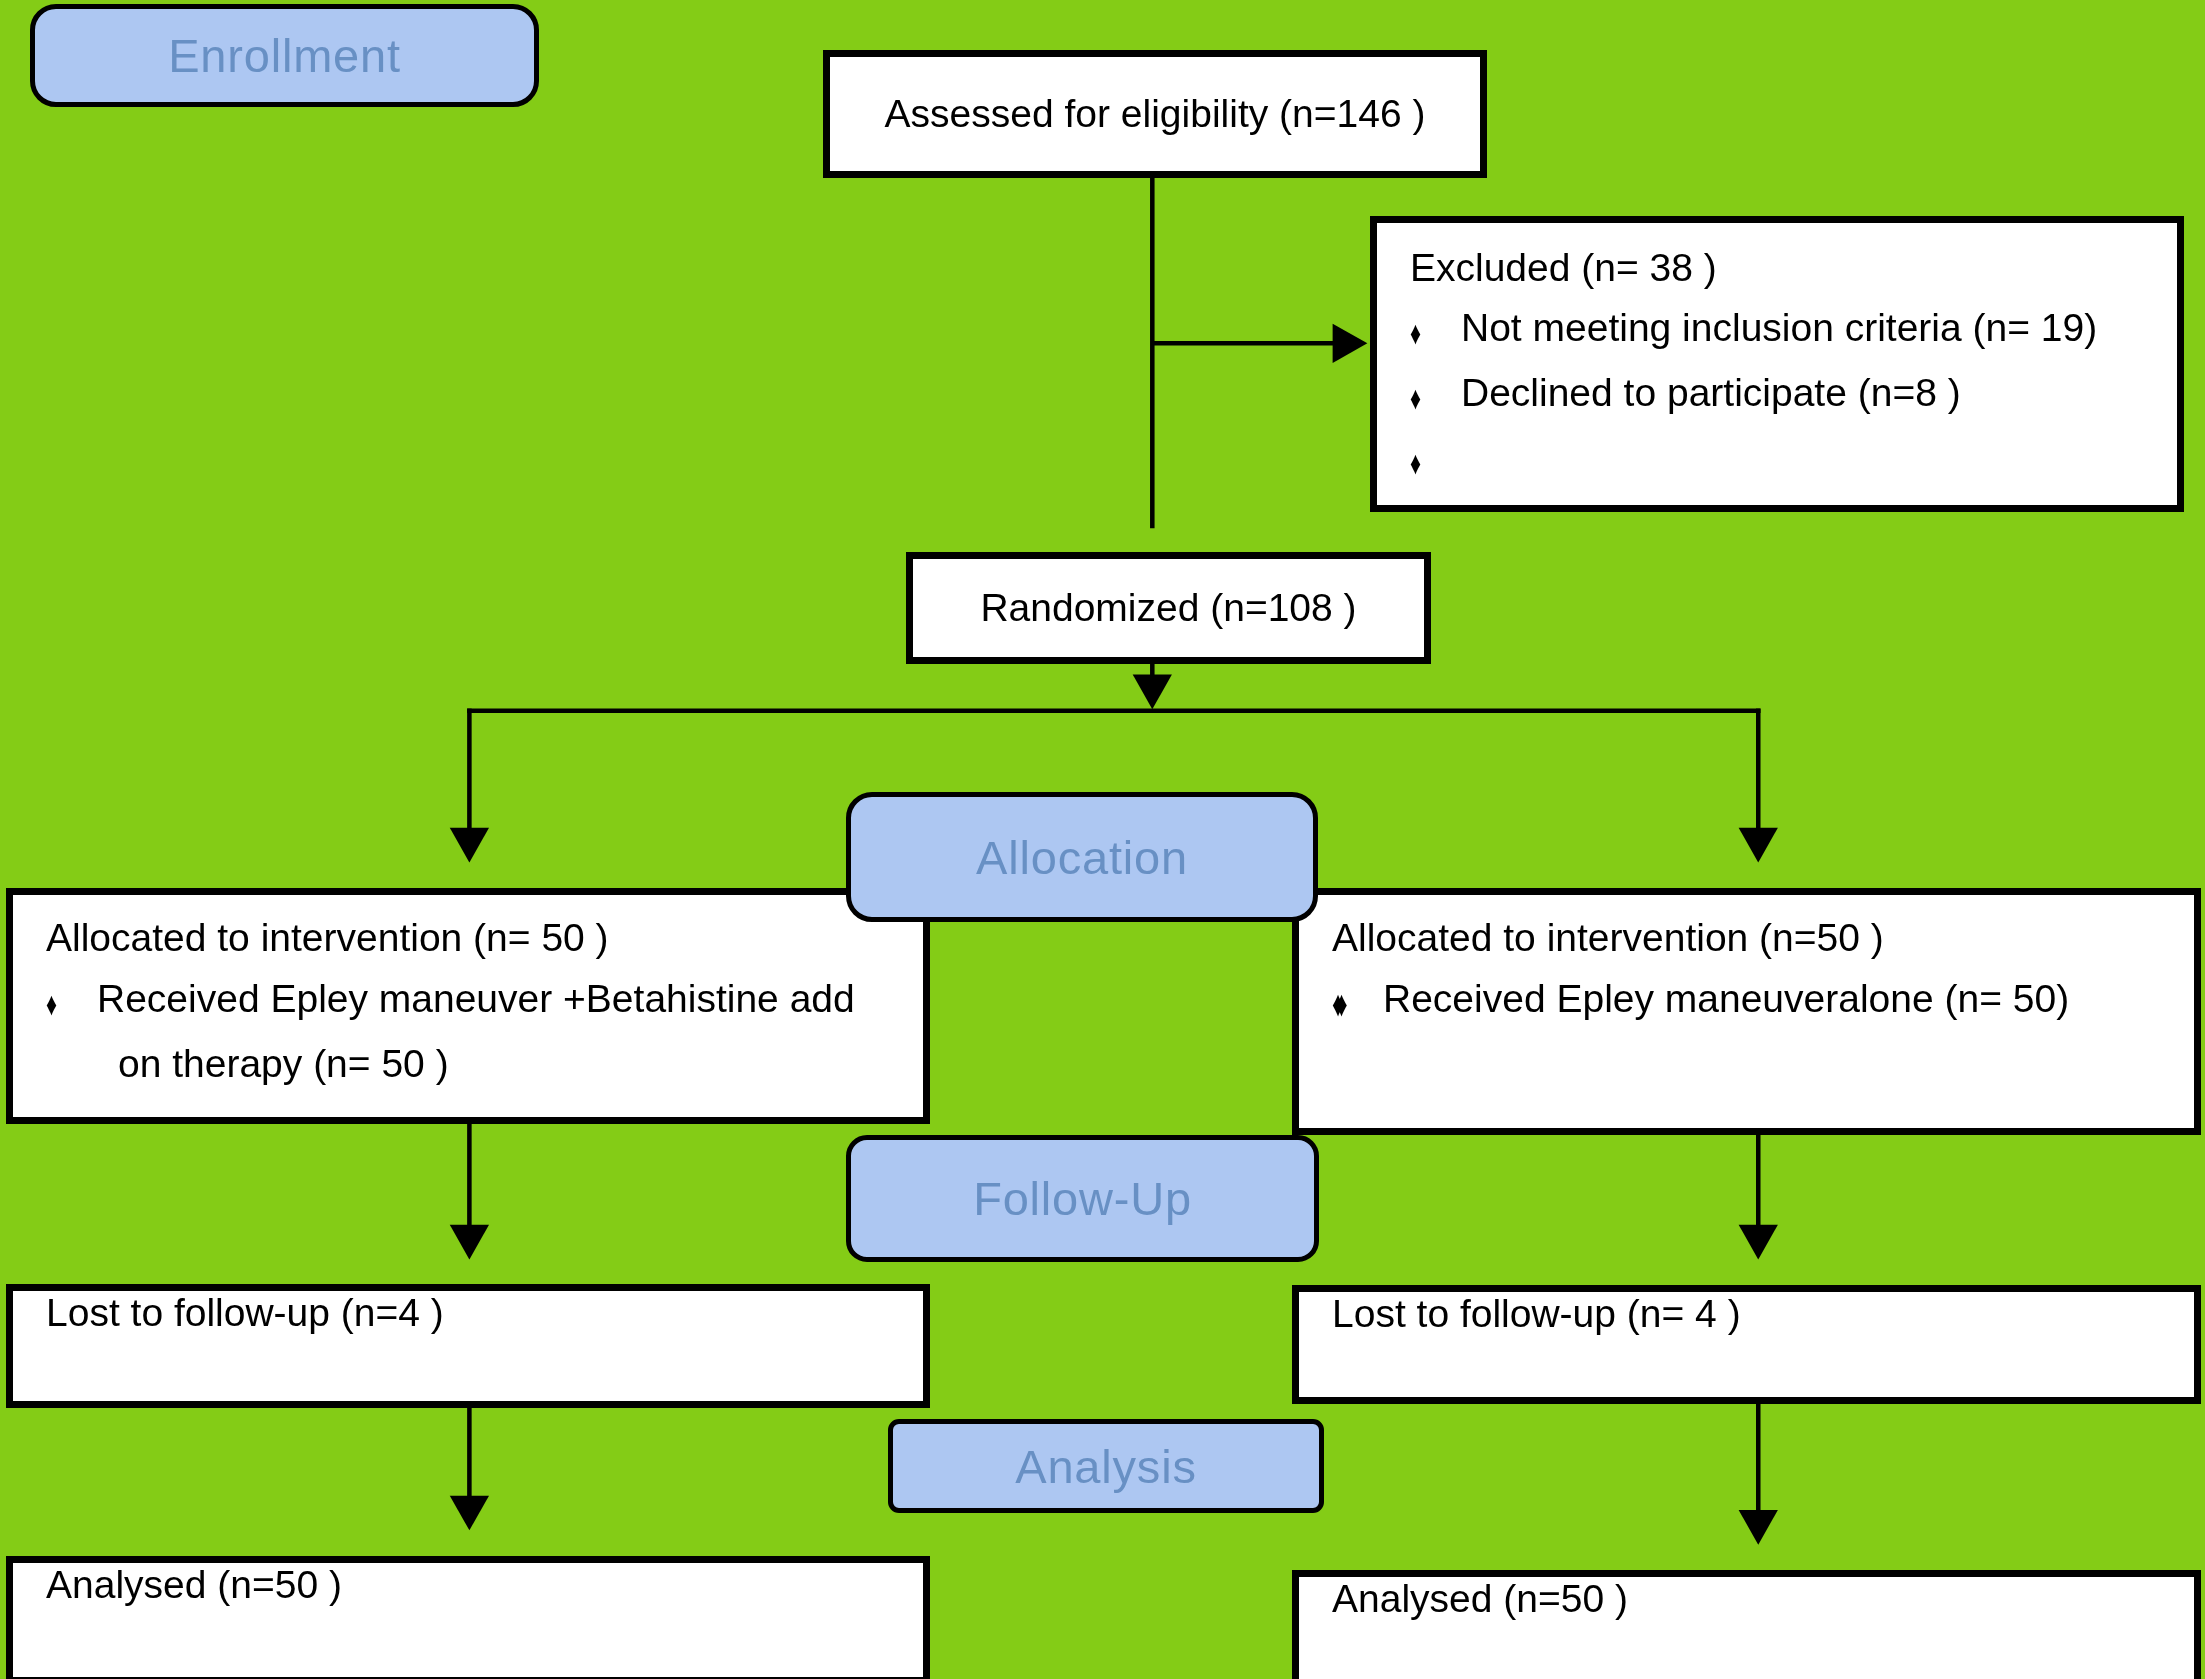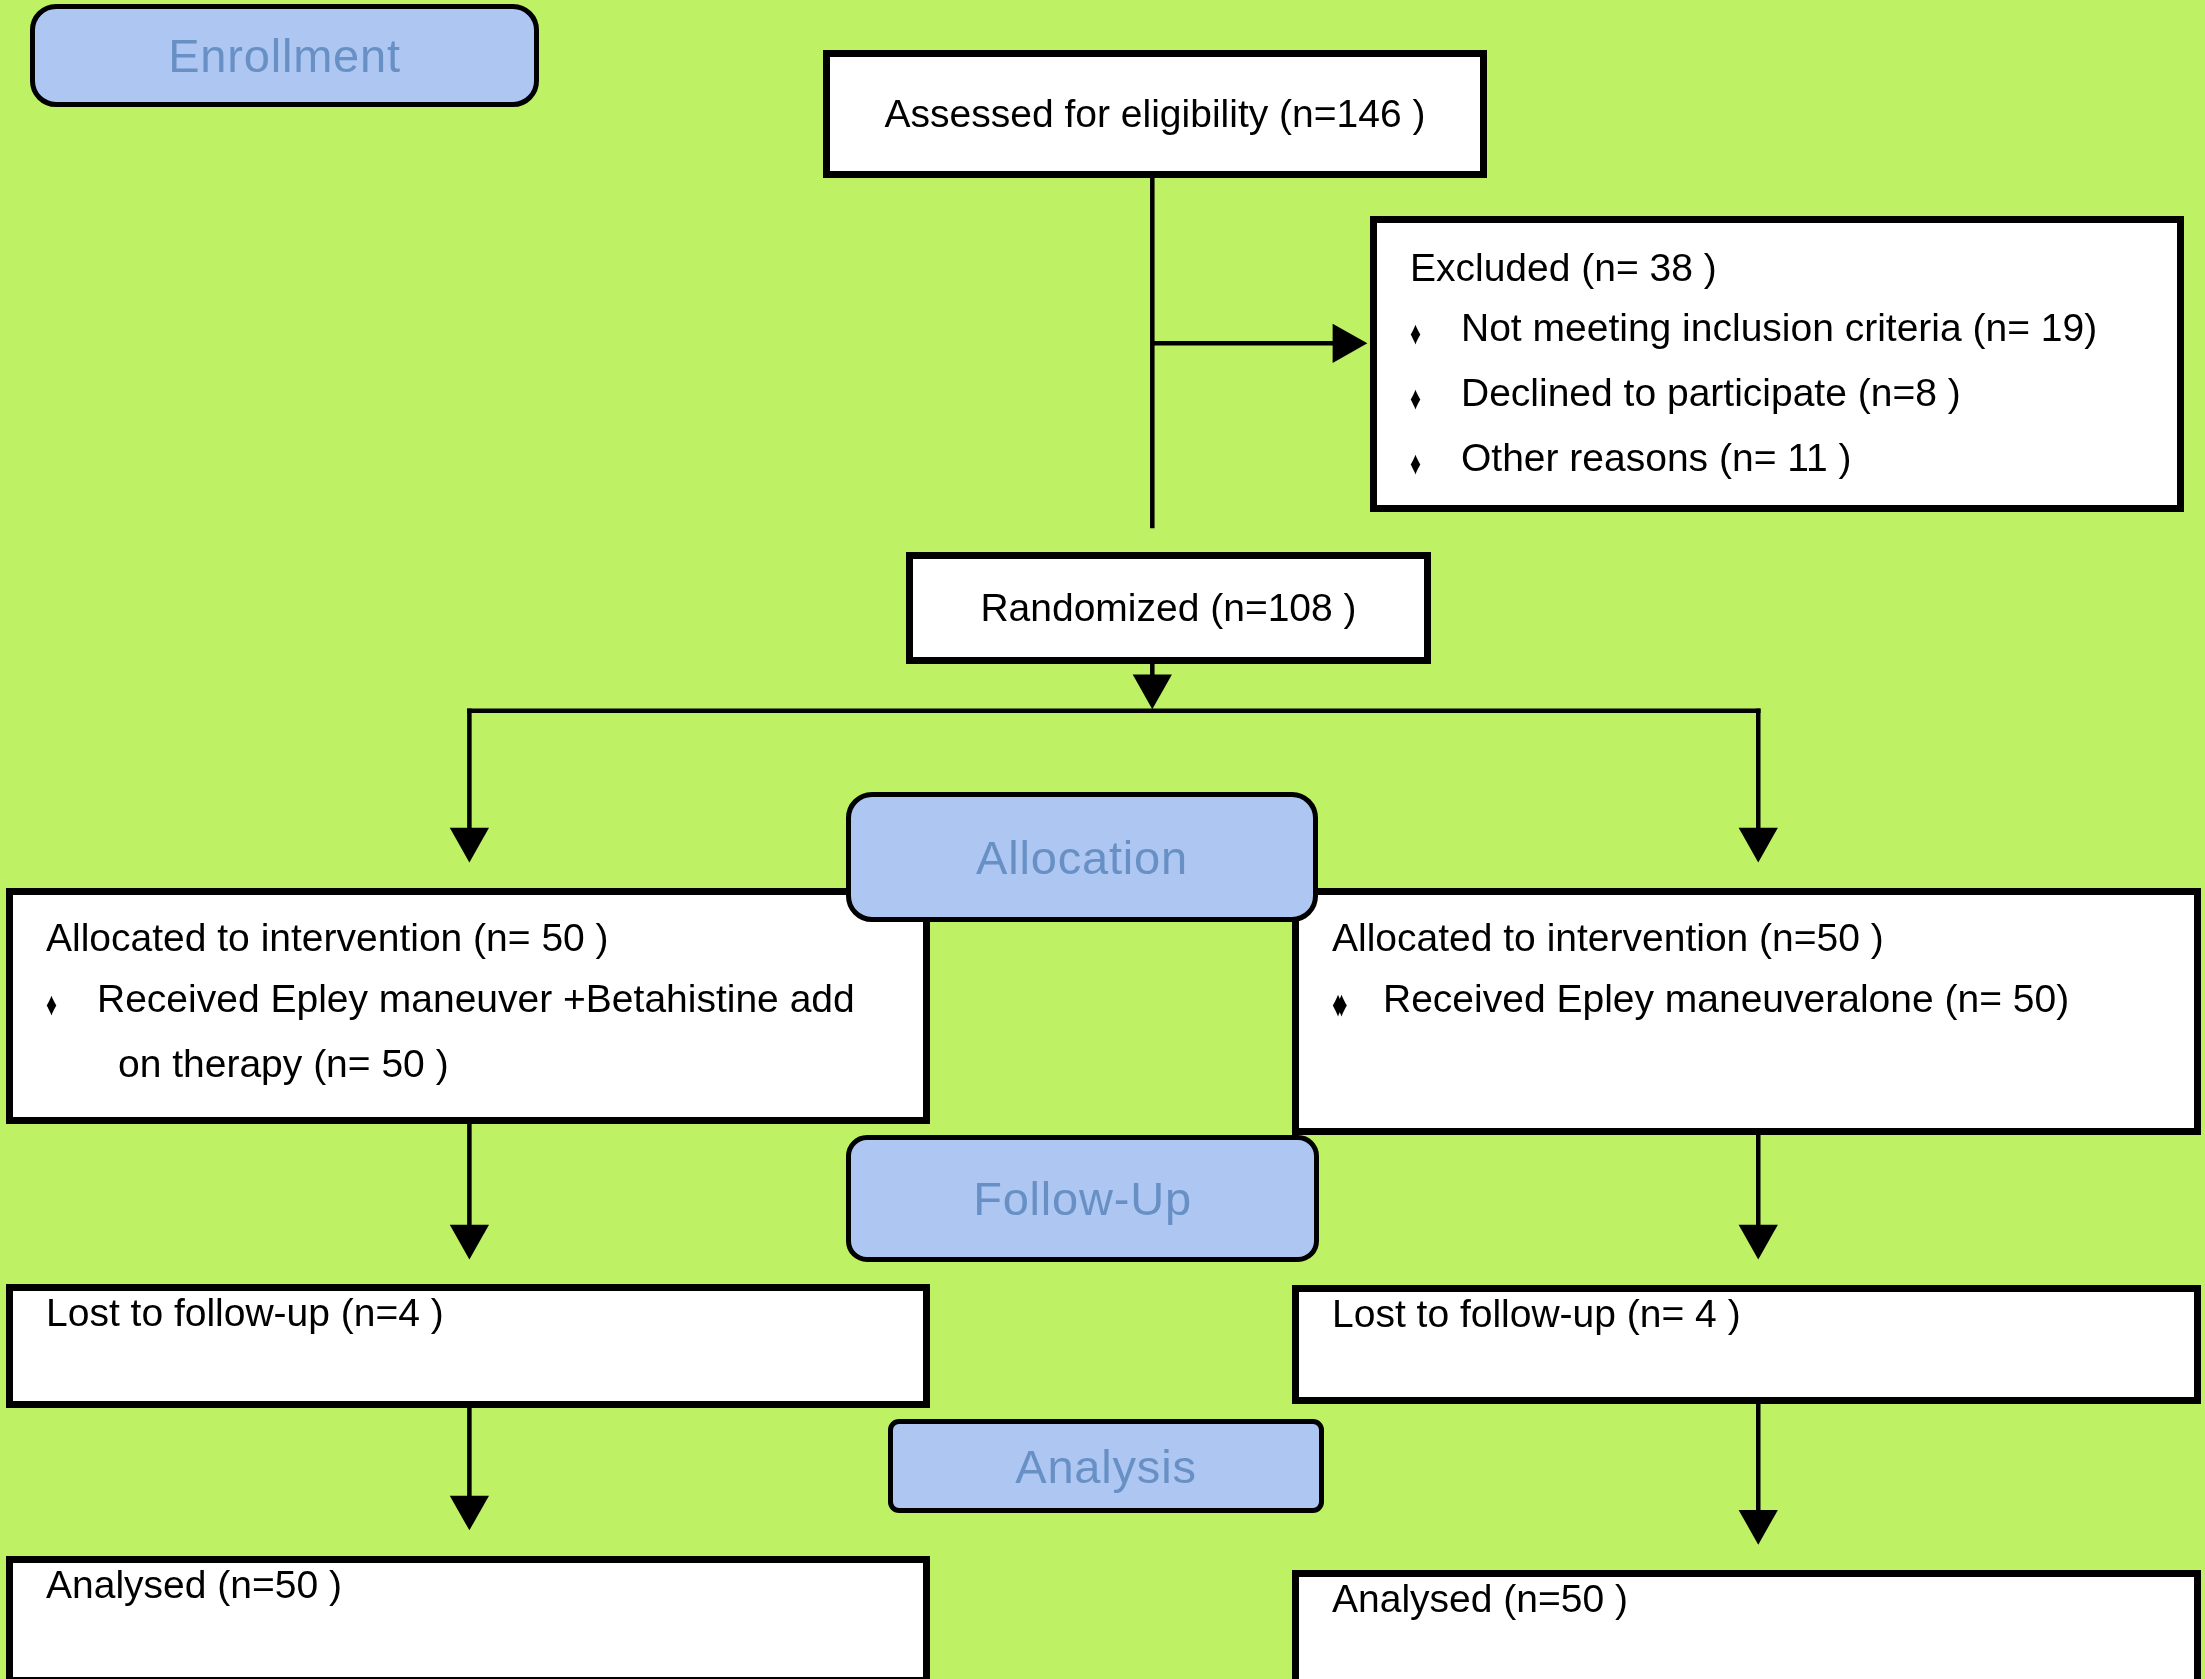--- a/index.html
+++ b/index.html
@@ -1,20 +1,20 @@
 <!DOCTYPE html>
 <html style="--stage-fill: #ADC7F2; --stage-text: #6890C4; --box-fill: #FFFFFF; --box-border: #000000; --line: #000000;font-size:12px"><head>
 <meta charset="utf-8">
 <style>
   html,body{margin:0;padding:0;background:#ffffff;}
   .canvas{
     position:relative;
     width:2205px;
     height:1679px;
-    background:#bef264;
+    background:#84cc16;
     font-family:"Liberation Sans","DejaVu Sans",sans-serif;
     color:#000;
     overflow:hidden;
   }
   svg.connectors{
     position:absolute;left:0;top:0;width:2205px;height:1679px;z-index:1;
   }
   svg.connectors line{stroke:var(--line,#000);stroke-width:6;}
   svg.connectors polygon{fill:var(--line,#000);}
   .wbox{
@@ -107,21 +107,20 @@
     <div class="bullet-row">
       <span class="bullet">♦</span>
       <span>Not meeting inclusion criteria (n= 19)</span>
     </div>
     <div class="bullet-row">
       <span class="bullet">♦</span>
       <span>Declined to participate (n=8 )</span>
     </div>
     <div class="bullet-row">
       <span class="bullet">♦</span>
-      <span>Other reasons (n= 11 )</span>
     </div>
   </div>
 
   <div class="wbox center-text" style="left:906px;top:528px;width:525px;height:112px;">
     <span>Randomized (n=108  )</span>
   </div>
 
   <div class="wbox alloc-pad" style="left:6px;top:864px;width:924px;height:236px;">
     <div class="title-line">Allocated to intervention (n= 50 )</div>
     <div class="bullet-row">

